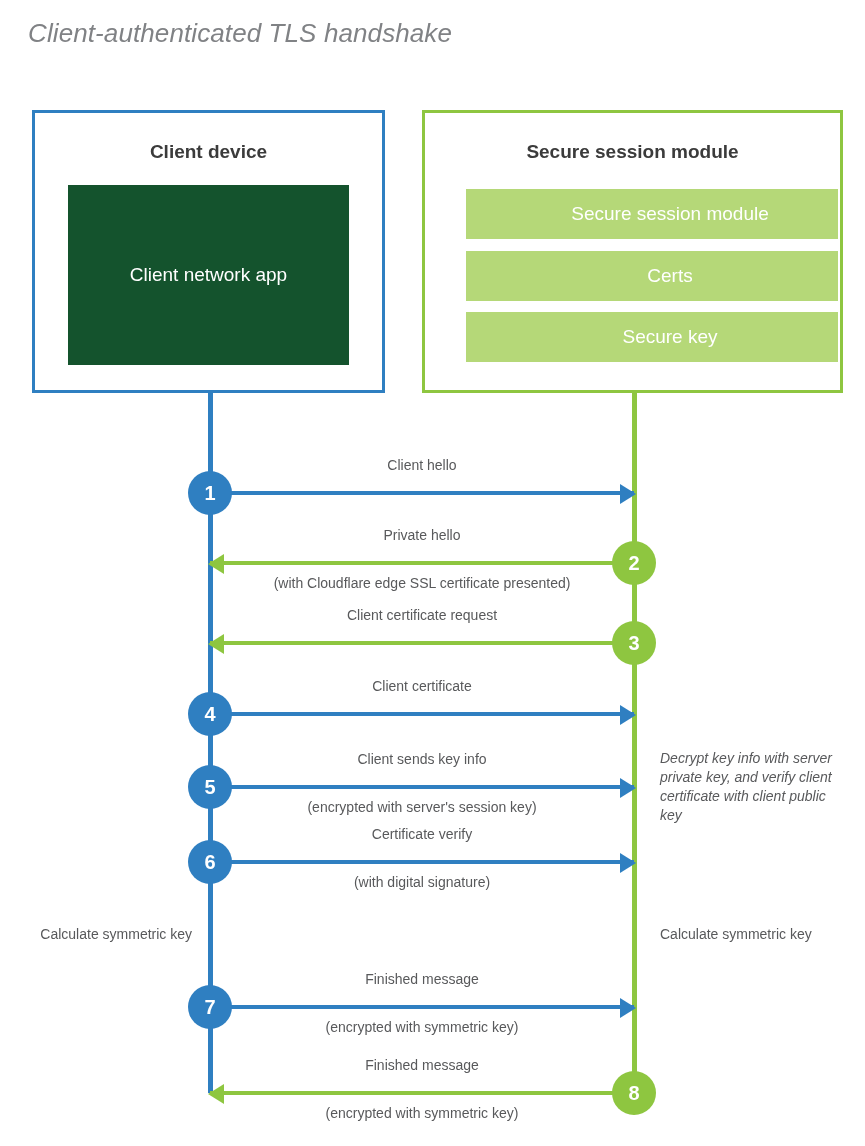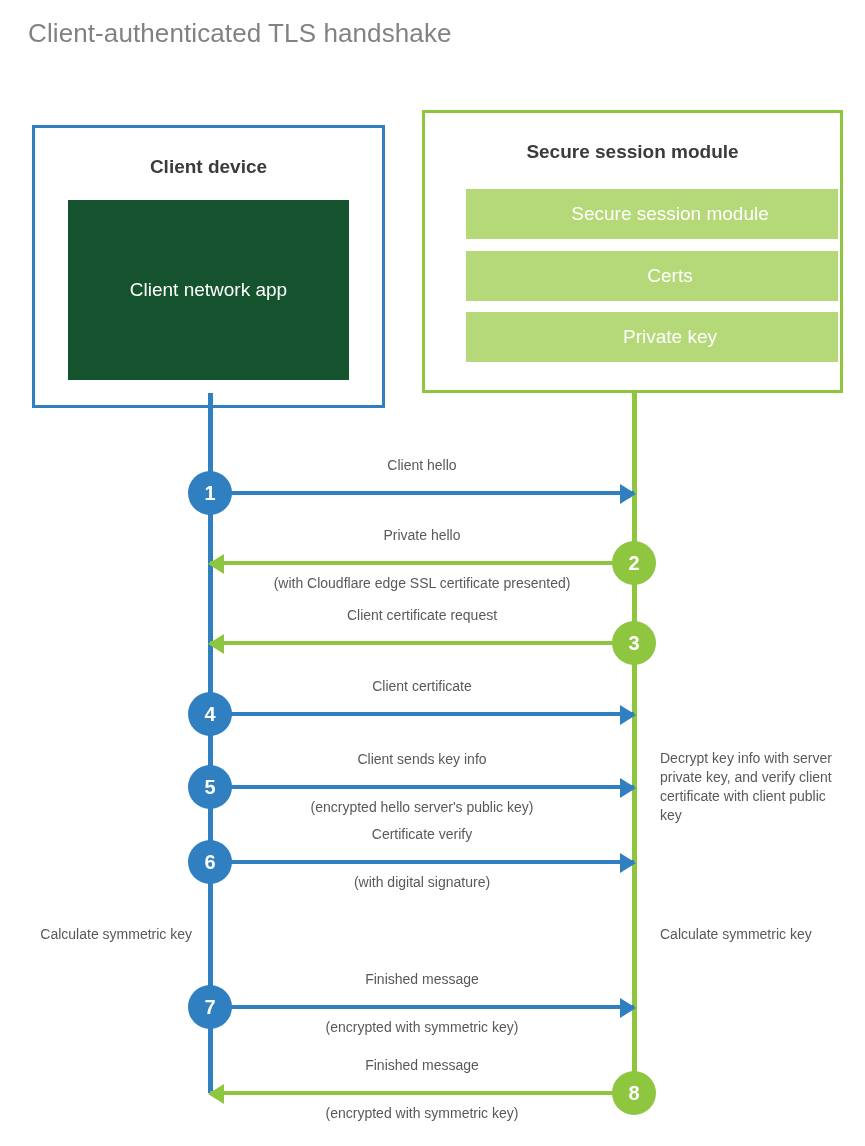--- a/index.html
+++ b/index.html
@@ -22,31 +22,32 @@
   
   #page-title {
     position: absolute;
     left: 28px;
     top: 18px;
     font-size: 26px;
     font-weight: 400;
     color: #808285;
     letter-spacing: 0.1px;
     white-space: nowrap;
+    font-style: italic;
   }
 
   
   .party-box {
     position: absolute;
     background: #ffffff;
     box-sizing: border-box;
   }
   #client-box {
     left: 32px;
-    top: 125px;
+    top: 110px;
     width: 353px;
     height: 283px;
     border: 3px solid #2f7fc1;
   }
   #server-box {
     left: 422px;
     top: 110px;
     width: 421px;
     height: 283px;
     border: 3px solid #8ec640;
@@ -201,41 +202,41 @@
   .side-note.right-side {
     left: 660px;
     width: 185px;
     text-align: left;
   }
   .side-note.left-side {
     left: 20px;
     width: 172px;
     text-align: right;
   }
-  #note-decrypt { top: 749px; }
+  #note-decrypt { top: 749px; font-style: italic; }
   #note-calc-client { top: 925px; }
   #note-calc-server { top: 925px; }
 </style>
 </head>
 <body>
 
 <div id="canvas">
 
   <div id="page-title">Client-authenticated TLS handshake</div>
 
   <div id="client-box" class="party-box">
     <div class="party-title">Client device</div>
     <div id="client-app">Client network app</div>
   </div>
 
   <div id="server-box" class="party-box">
     <div class="party-title">Secure session module</div>
     <div class="server-bar b0">Secure session module</div>
     <div class="server-bar b1">Certs</div>
-    <div class="server-bar b2">Private key</div>
+    <div class="server-bar b2">Secure key</div>
   </div>
 
   <div id="client-lifeline" class="lifeline"></div>
   <div id="server-lifeline" class="lifeline"></div>
 
   <div id="messages-host">
       <div class="msg to-server" style="top: 493px;">
         <div class="msg-label">Client hello</div>
         <div class="msg-line"></div>
         <div class="arrow"></div>
@@ -257,21 +258,21 @@
       <div class="msg to-server" style="top: 714px;">
         <div class="msg-label">Client certificate</div>
         <div class="msg-line"></div>
         <div class="arrow"></div>
         <div class="step-circle left">4</div>
       </div>
       <div class="msg to-server" style="top: 787px;">
         <div class="msg-label">Client sends key info</div>
         <div class="msg-line"></div>
         <div class="arrow"></div>
-        <div class="msg-sublabel">(encrypted hello server's public key)</div>
+        <div class="msg-sublabel">(encrypted with server's session key)</div>
         <div class="step-circle left">5</div>
       </div>
       <div class="msg to-server" style="top: 862px;">
         <div class="msg-label">Certificate verify</div>
         <div class="msg-line"></div>
         <div class="arrow"></div>
         <div class="msg-sublabel">(with digital signature)</div>
         <div class="step-circle left">6</div>
       </div>
       <div class="msg to-server" style="top: 1007px;">

